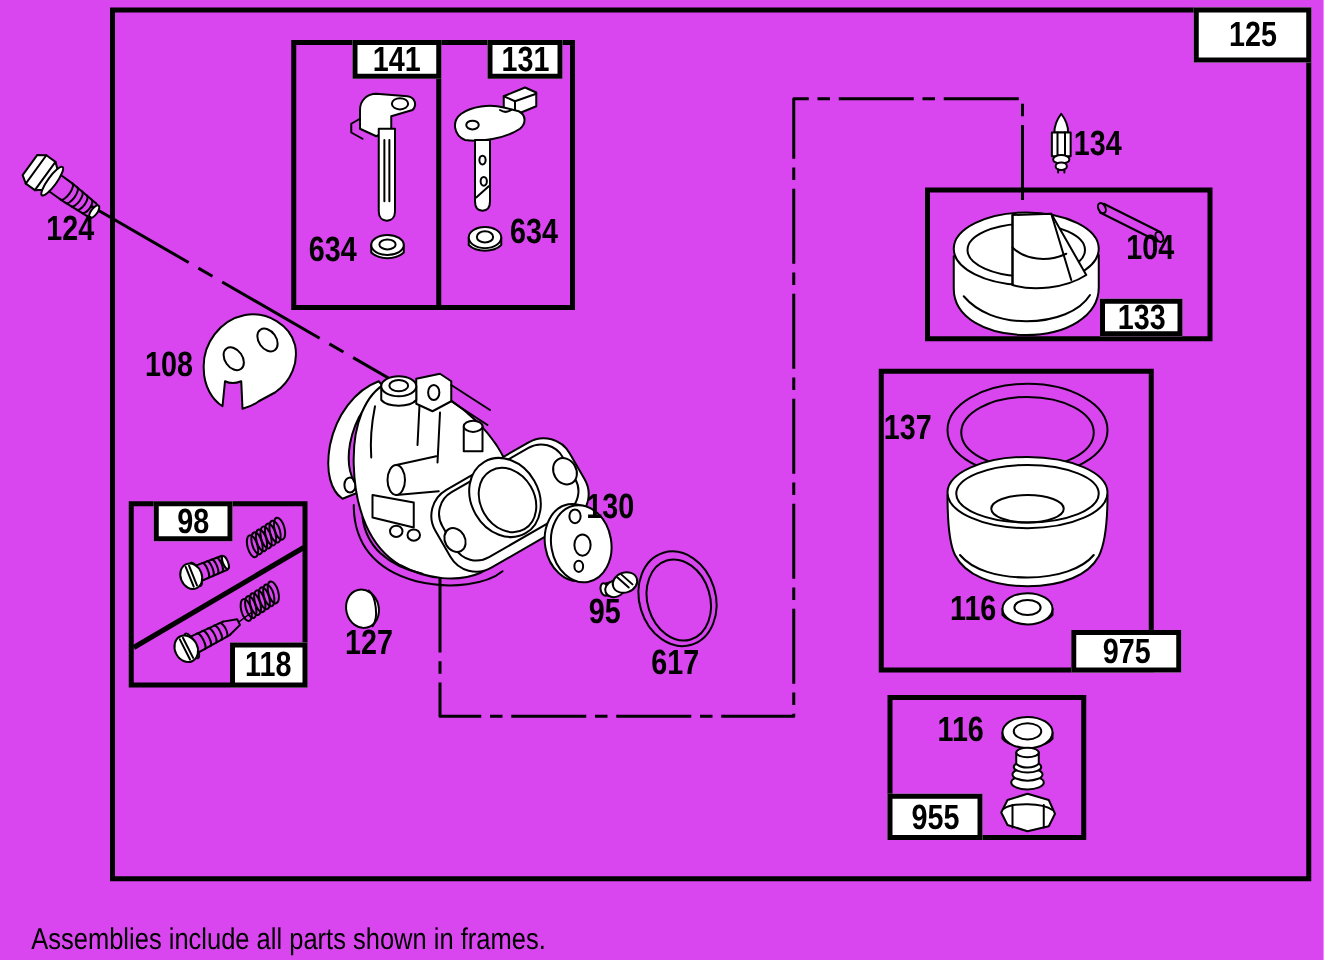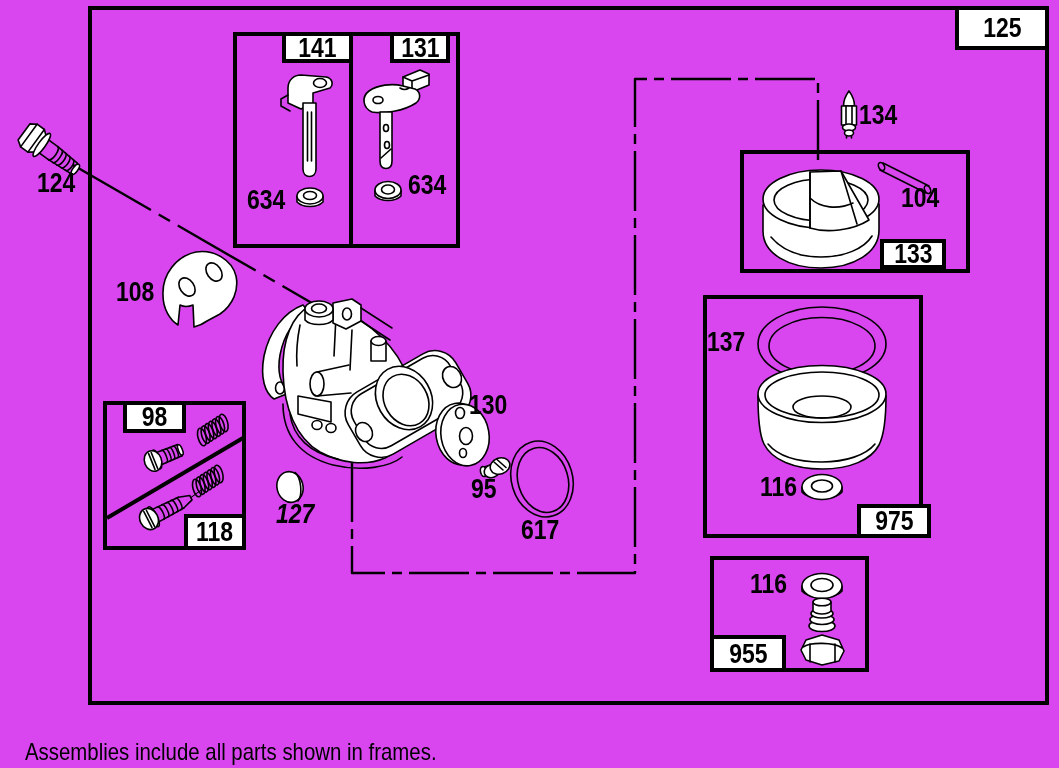--- a/index.html
+++ b/index.html
@@ -42,21 +42,21 @@
   </div>
   <div class="lblbox" style="left:282px;top:32px;width:71px;height:31px;">
     <span class="num">141</span>
   </div>
   <div class="lblbox" style="left:390px;top:32px;width:60px;height:31px;">
     <span class="num">131</span>
   </div>
   <div class="lblbox" style="left:880px;top:239px;width:66px;height:30px;">
     <span class="num">133</span>
   </div>
-  <div class="lblbox" style="left:857px;top:504px;width:74px;height:34px;align-items:center;">
+  <div class="lblbox" style="left:857px;top:504px;width:88px;height:34px;align-items:center;">
     <span class="num">975</span>
   </div>
   <div class="lblbox" style="left:710px;top:635px;width:76px;height:37px;">
     <span class="num">955</span>
   </div>
   <div class="lblbox" style="left:103px;top:401px;width:63px;height:32px;margin-left:20px;">
     <span class="num">98</span>
   </div>
   <div class="lblbox" style="left:184px;top:514px;width:62px;height:36px;">
     <span class="num">118</span>
@@ -67,21 +67,21 @@
   <div class="freelbl" style="left:247px;top:186px;"><span class="num">634</span></div>
   <div class="freelbl" style="left:408px;top:171px;"><span class="num">634</span></div>
   <div class="freelbl" style="left:859px;top:101px;"><span class="num">134</span></div>
   <div class="freelbl" style="left:901px;top:184px;text-align:center;"><span class="num">104</span></div>
   <div class="freelbl" style="left:707px;top:328px;"><span class="num">137</span></div>
   <div class="freelbl" style="left:760px;top:473px;"><span class="num">116</span></div>
   <div class="freelbl" style="left:750px;top:570px;"><span class="num">116</span></div>
   <div class="freelbl" style="left:469px;top:391px;text-decoration:underline;"><span class="num">130</span></div>
   <div class="freelbl" style="left:471px;top:475px;text-align:right;"><span class="num">95</span></div>
   <div class="freelbl" style="left:521px;top:516px;"><span class="num">617</span></div>
-  <div class="freelbl" style="left:276px;top:500px;font-style:italic;"><span class="num">127</span></div>
+  <div class="freelbl" style="left:276px;top:500px;"><span class="num">127</span></div>
 
   <div class="note" style="left:25px;top:738px;">Assemblies include all parts shown in frames.</div>
 
   <svg class="art" width="1059" height="768" viewBox="0 0 1059 768">
 
     <line class="lead" x1="73" y1="165" x2="317" y2="306" stroke-dasharray="90 9 13 9"></line>
 
     <path class="lead" d="M 352,462 L 352,573 L 635,573 L 635,79 L 818,79 L 818,160" stroke-dasharray="60 7 10 7"></path>
 
     <g transform="translate(24,132) rotate(36)">

